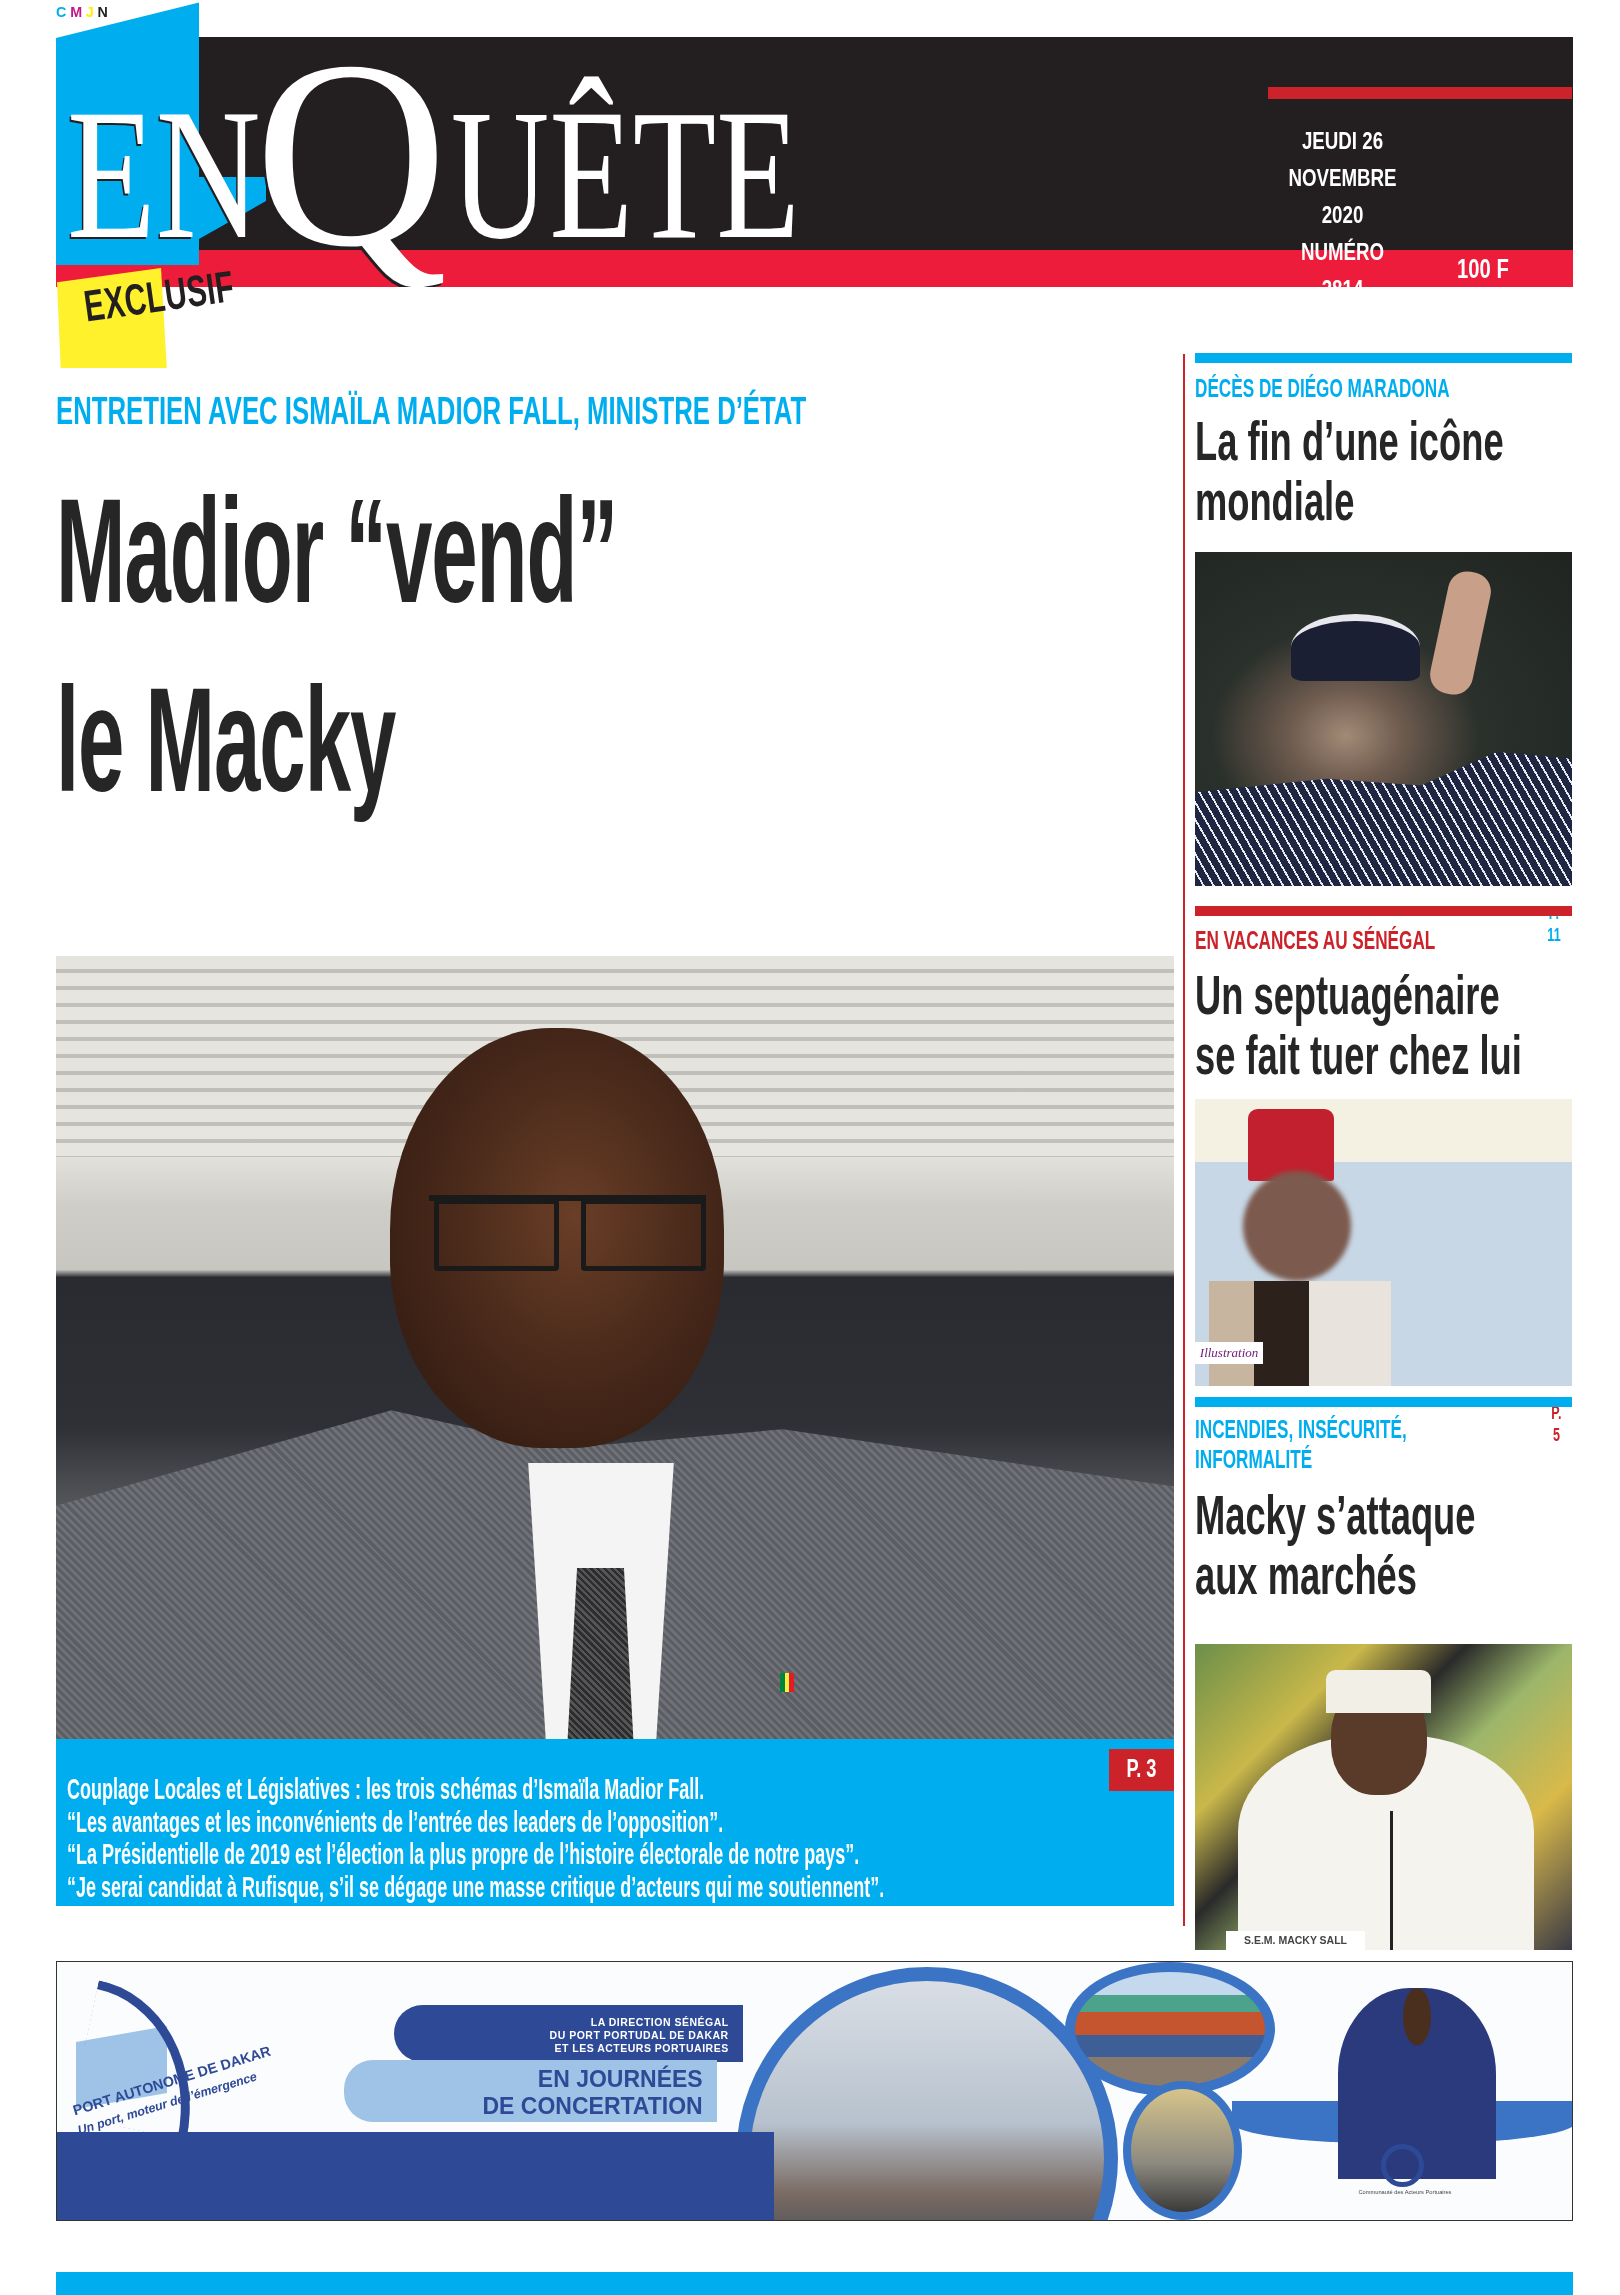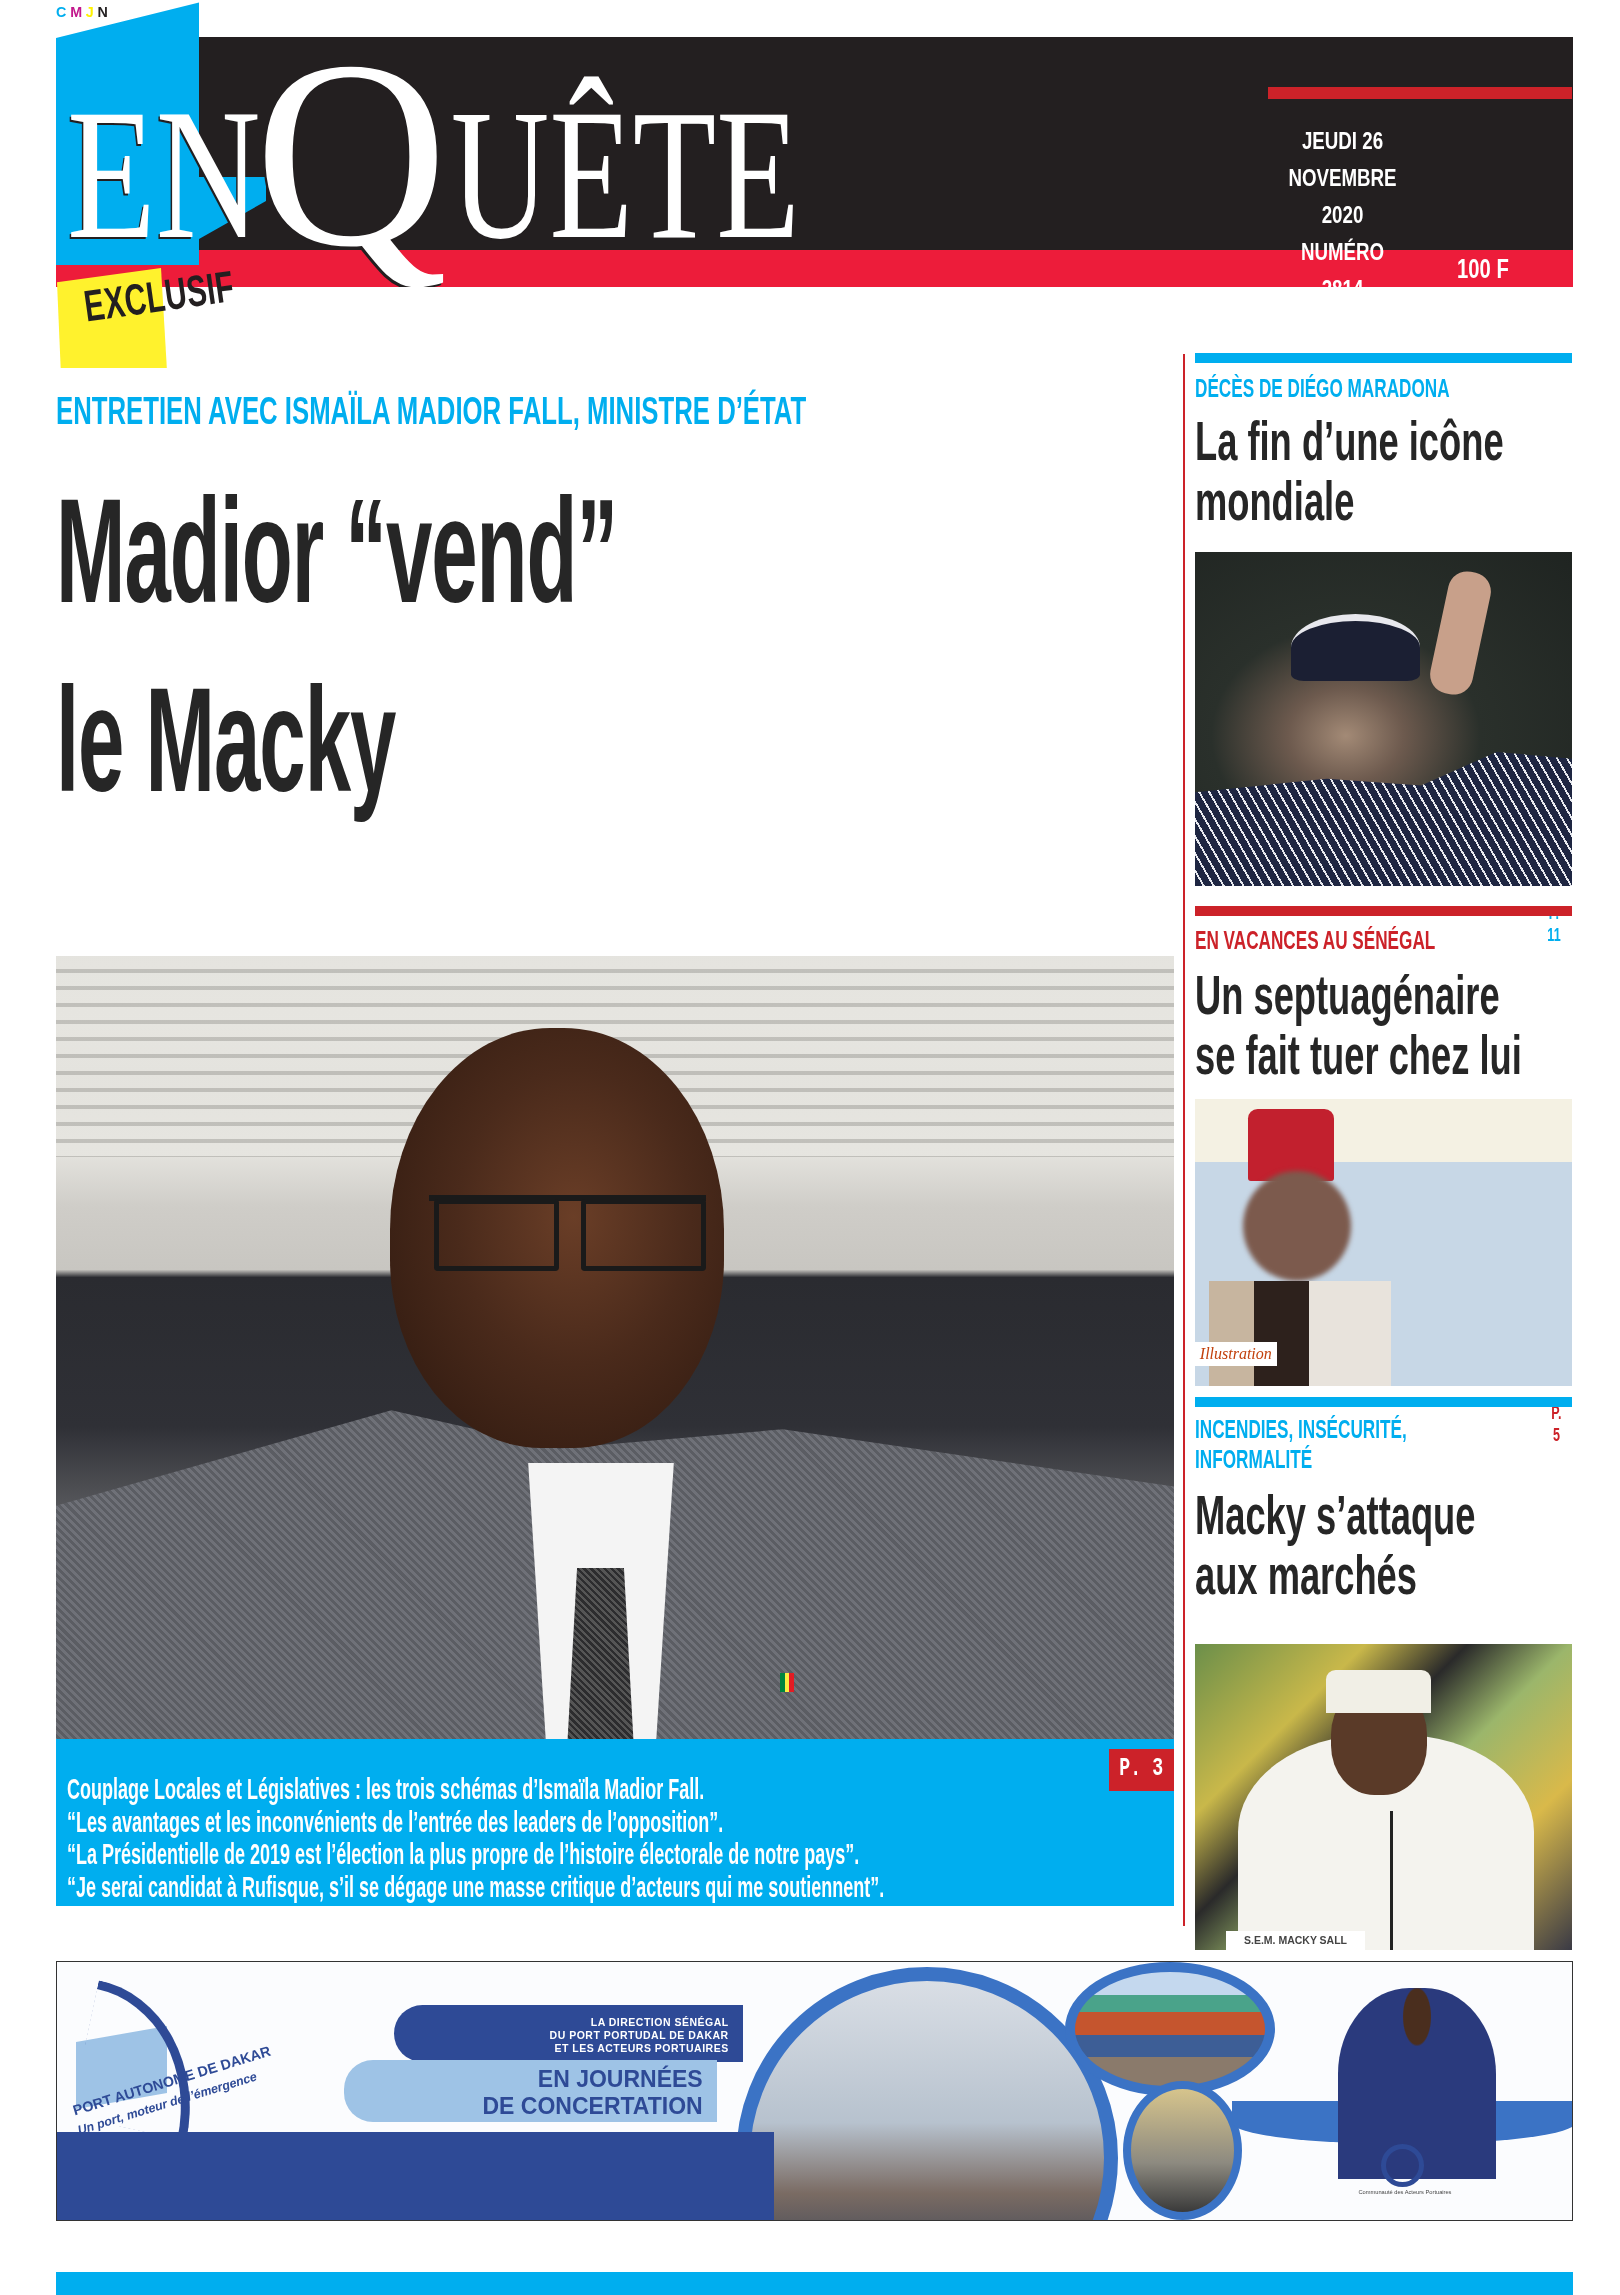--- a/index.html
+++ b/index.html
@@ -54,21 +54,21 @@
     border-top: 6.7px solid #1a1a1a; }
   .glasses::before, .glasses::after { content: ""; position: absolute; top: -1.9px; width: 115px; height: 62px; border: 5.7px solid #1a1a1a; border-radius: 3.8px; }
   .glasses::before { left: 4.8px; } .glasses::after { right: 0; }
   .flag-pin { position: absolute; left: 724px; top: 717px; width: 14.3px; height: 19px;
     background: linear-gradient(90deg, #00853f 0 33%, #fdef42 33% 66%, #e31b23 66%); }
 
   .caption { left: 56px; top: 1739px; width: 1118px; height: 167px; background: #00aeef; }
   .caption-lines { left: 67px; top: 1773px; color: #ffffff; font-weight: 700; font-size: 30px; line-height: 32.5px; white-space: nowrap;
     transform: scaleX(0.6); transform-origin: left top; }
   .page-tag-red { left: 1109px; top: 1749px; width: 65px; height: 42px; background: #cc2229; color: #fff; font-weight: 700;
-    font-size: 26px; text-align: center; line-height: 39px; font-family: Liberation Mono, monospace; }
+    font-size: 26px; text-align: center; line-height: 39px; }
   .page-tag-red span { display: inline-block; transform: scaleX(0.7); }
 
   
   .vdivider { left: 1183px; top: 354px; width: 1.9px; height: 1572px; background: #cc2229; }
 
   
   .bar { left: 1195px; width: 377px; height: 9.6px; }
   .bar-blue { background: #00aeef; } .bar-red { background: #cc2229; }
   .rkicker { left: 1195px; font-weight: 700; font-size: 26px; line-height: 30px; white-space: nowrap;
     transform: scaleX(0.66); transform-origin: left top; }
@@ -91,21 +91,21 @@
   .macky { top: 1644px; height: 306px; background: linear-gradient(135deg, #6b8f4a 0, #c9b84a 25%, #2a2a2a 40%, #9bb66b 55%, #d9b94a 75%, #3a3a45 100%); }
   .macky .robe { position: absolute; left: 43px; top: 91px; width: 296px; height: 215px; background: #f4f3ee; border-radius: 45% 45% 0 0; }
   .macky .face { position: absolute; left: 136px; top: 41px; width: 96px; height: 110px; background: #5a3a28; border-radius: 45%; }
   .macky .hatw { position: absolute; left: 131px; top: 26px; width: 105px; height: 43px; background: #f1efe6; border-radius: 9.6px 9.6px 0 0; }
   .macky .nameplate { position: absolute; left: 31px; top: 287px; width: 139px; height: 19px; background: #fff; color: #444; font-size: 10.5px; font-weight: 700; text-align: center; line-height: 19px; }
   .macky .mic { position: absolute; left: 195px; top: 167px; width: 2.9px; height: 139px; background: #222; }
 
   .ptag { font-weight: 700; font-size: 19px; background: #fff; text-align: center; margin-top: 40px; }
   .ptag span { display: inline-block; transform: scaleX(0.66); }
   .ptag.blue { color: #00aeef; } .ptag.red { color: #cc2229; }
-  .illus { font-family: "Liberation Serif", "DejaVu Serif", serif; font-style: italic; font-size: 16px; background: #fff; padding: 2.9px 4.8px; color: #c2410c; }
+  .illus { font-family: "Liberation Serif", "DejaVu Serif", serif; font-style: italic; font-size: 13px; background: #fff; padding: 2.9px 4.8px; color: #701a75; }
 
   
   .ad { left: 56px; top: 1961px; width: 1517px; height: 260px; border: 1.4px solid #333; background: #fbfcfe; overflow: hidden; }
   .ad-bottom { position: absolute; left: 0; top: 170px; width: 717px; height: 91px; background: #2e4a96; }
   .ad-logo-arc { position: absolute; left: 26px; top: 29px; width: 119px; height: 139px; border: 9.6px solid #2e4a96; border-left: none; border-bottom: none; border-radius: 0 100% 0 0; transform: rotate(12deg); }
   .ad-logo-panel { position: absolute; left: 19px; top: 72px; width: 91px; height: 67px; background: #9ec3e6; transform: skewY(-10deg); }
   .ad-logo-text { position: absolute; left: 14.3px; top: 141px; color: #2e4a96; font-weight: 700; font-size: 14.3px; transform: rotate(-17deg); transform-origin: left top; white-space: nowrap; }
   .ad-logo-sub { position: absolute; left: 19px; top: 162px; color: #2e4a96; font-weight: 700; font-style: italic; font-size: 12.4px; transform: rotate(-17deg); transform-origin: left top; white-space: nowrap; }
   .ad-pill1 { position: absolute; left: 337px; top: 43px; width: 349px; height: 57px; background: #2e4a96; border-radius: 29px 0 0 29px; }
   .ad-pill1 div { color: #fff; font-weight: 700; font-size: 10.5px; line-height: 13.4px; text-align: right; padding: 10.5px 14.3px 0 0; letter-spacing: 0.5px; }

